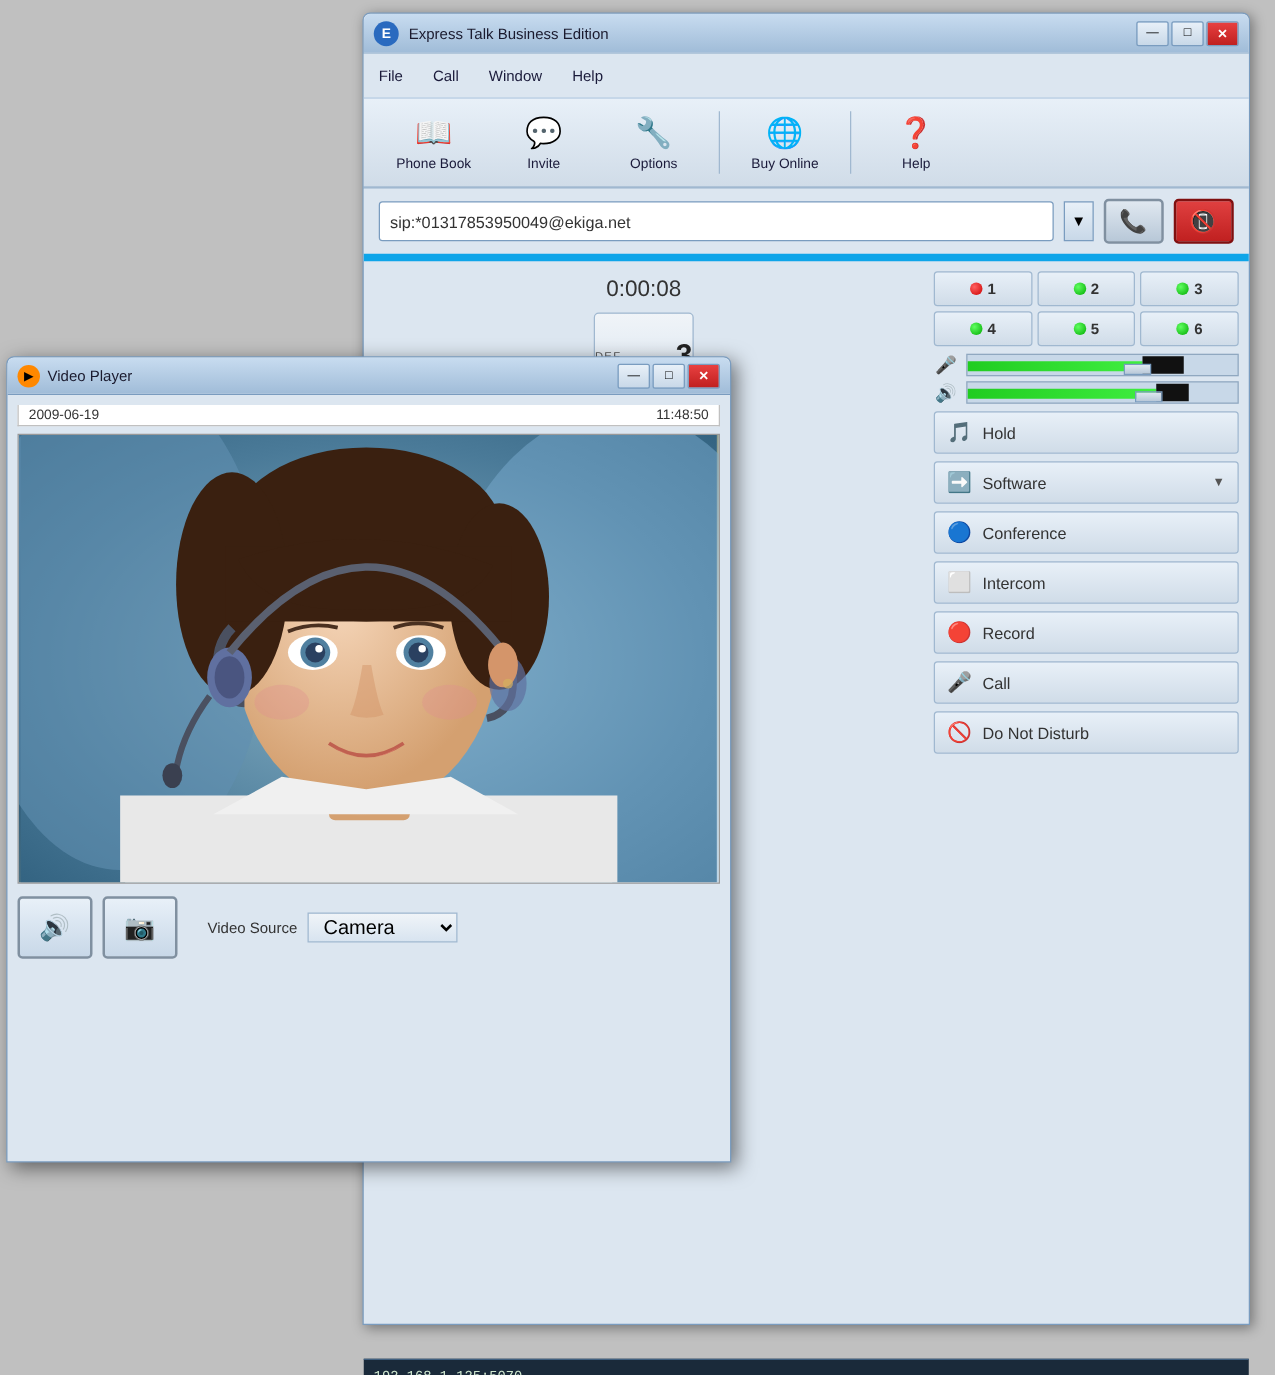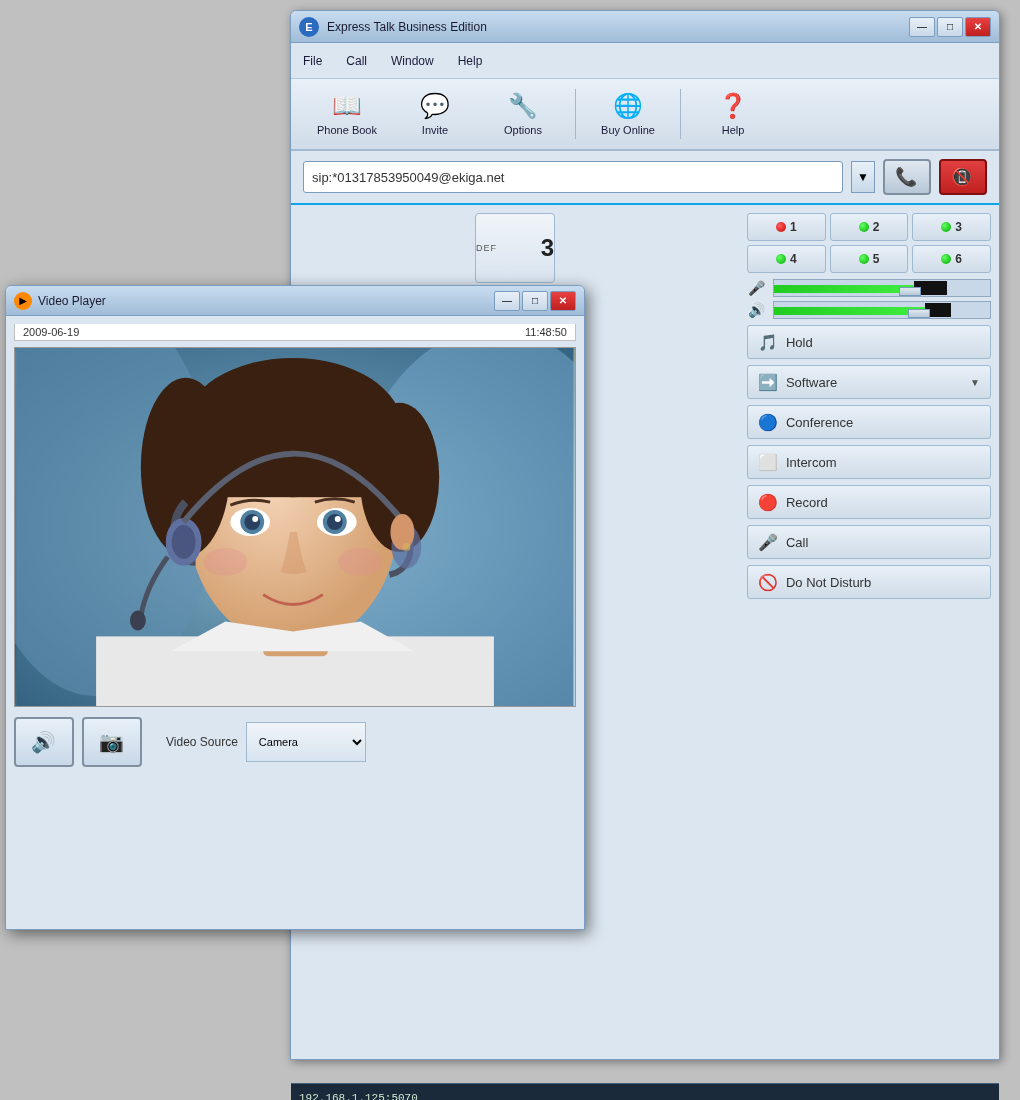--- a/index.html
+++ b/index.html
@@ -139,21 +139,21 @@
       margin: 0 4px;
     }
 
     
     .sip-bar {
       padding: 8px 12px;
       display: flex;
       align-items: center;
       gap: 8px;
       background: #dce6f0;
-      border-bottom: 2px solid #0ea5e9;
+      border-bottom: 6px solid #0ea5e9;
     }
 
     .sip-input {
       flex: 1;
       height: 32px;
       border: 1px solid #7a9cbf;
       border-radius: 3px;
       padding: 4px 8px;
       font-size: 13px;
       background: white;
@@ -458,25 +458,25 @@
       font-size: 20px;
     }
 
     .video-source-label {
       font-size: 12px;
       color: #333;
       margin-left: 16px;
     }
 
     .video-source-select {
-      height: 40px;
+      height: 24px;
       border: 1px solid #a0b8d0;
       background: linear-gradient(to bottom, #f0f4f8, #d8e4f0);
       padding: 2px 8px;
-      font-size: 11px;
+      font-size: 16px;
       cursor: pointer;
       min-width: 120px;
     }
 
     
     .log-area::-webkit-scrollbar {
       width: 12px;
     }
     .log-area::-webkit-scrollbar-track {
       background: #2a3a4a;
@@ -541,20 +541,21 @@
       <span>📞</span>
     </div>
     <div class="hangup-btn">
       <span>📵</span>
     </div>
   </div>
 
   <div class="content-area">
 
     <div class="dialpad-area">
+      <div class="timer-display">0:00:08</div>
       <div class="dialpad-grid">
         <div class="dialpad-btn">
           <span class="dialpad-sub">DEF</span>
           <span class="dialpad-num">3</span>
         </div>
         <div class="dialpad-btn">
           <span class="dialpad-sub">MNO</span>
           <span class="dialpad-num">6</span>
         </div>
         <div class="dialpad-btn">

